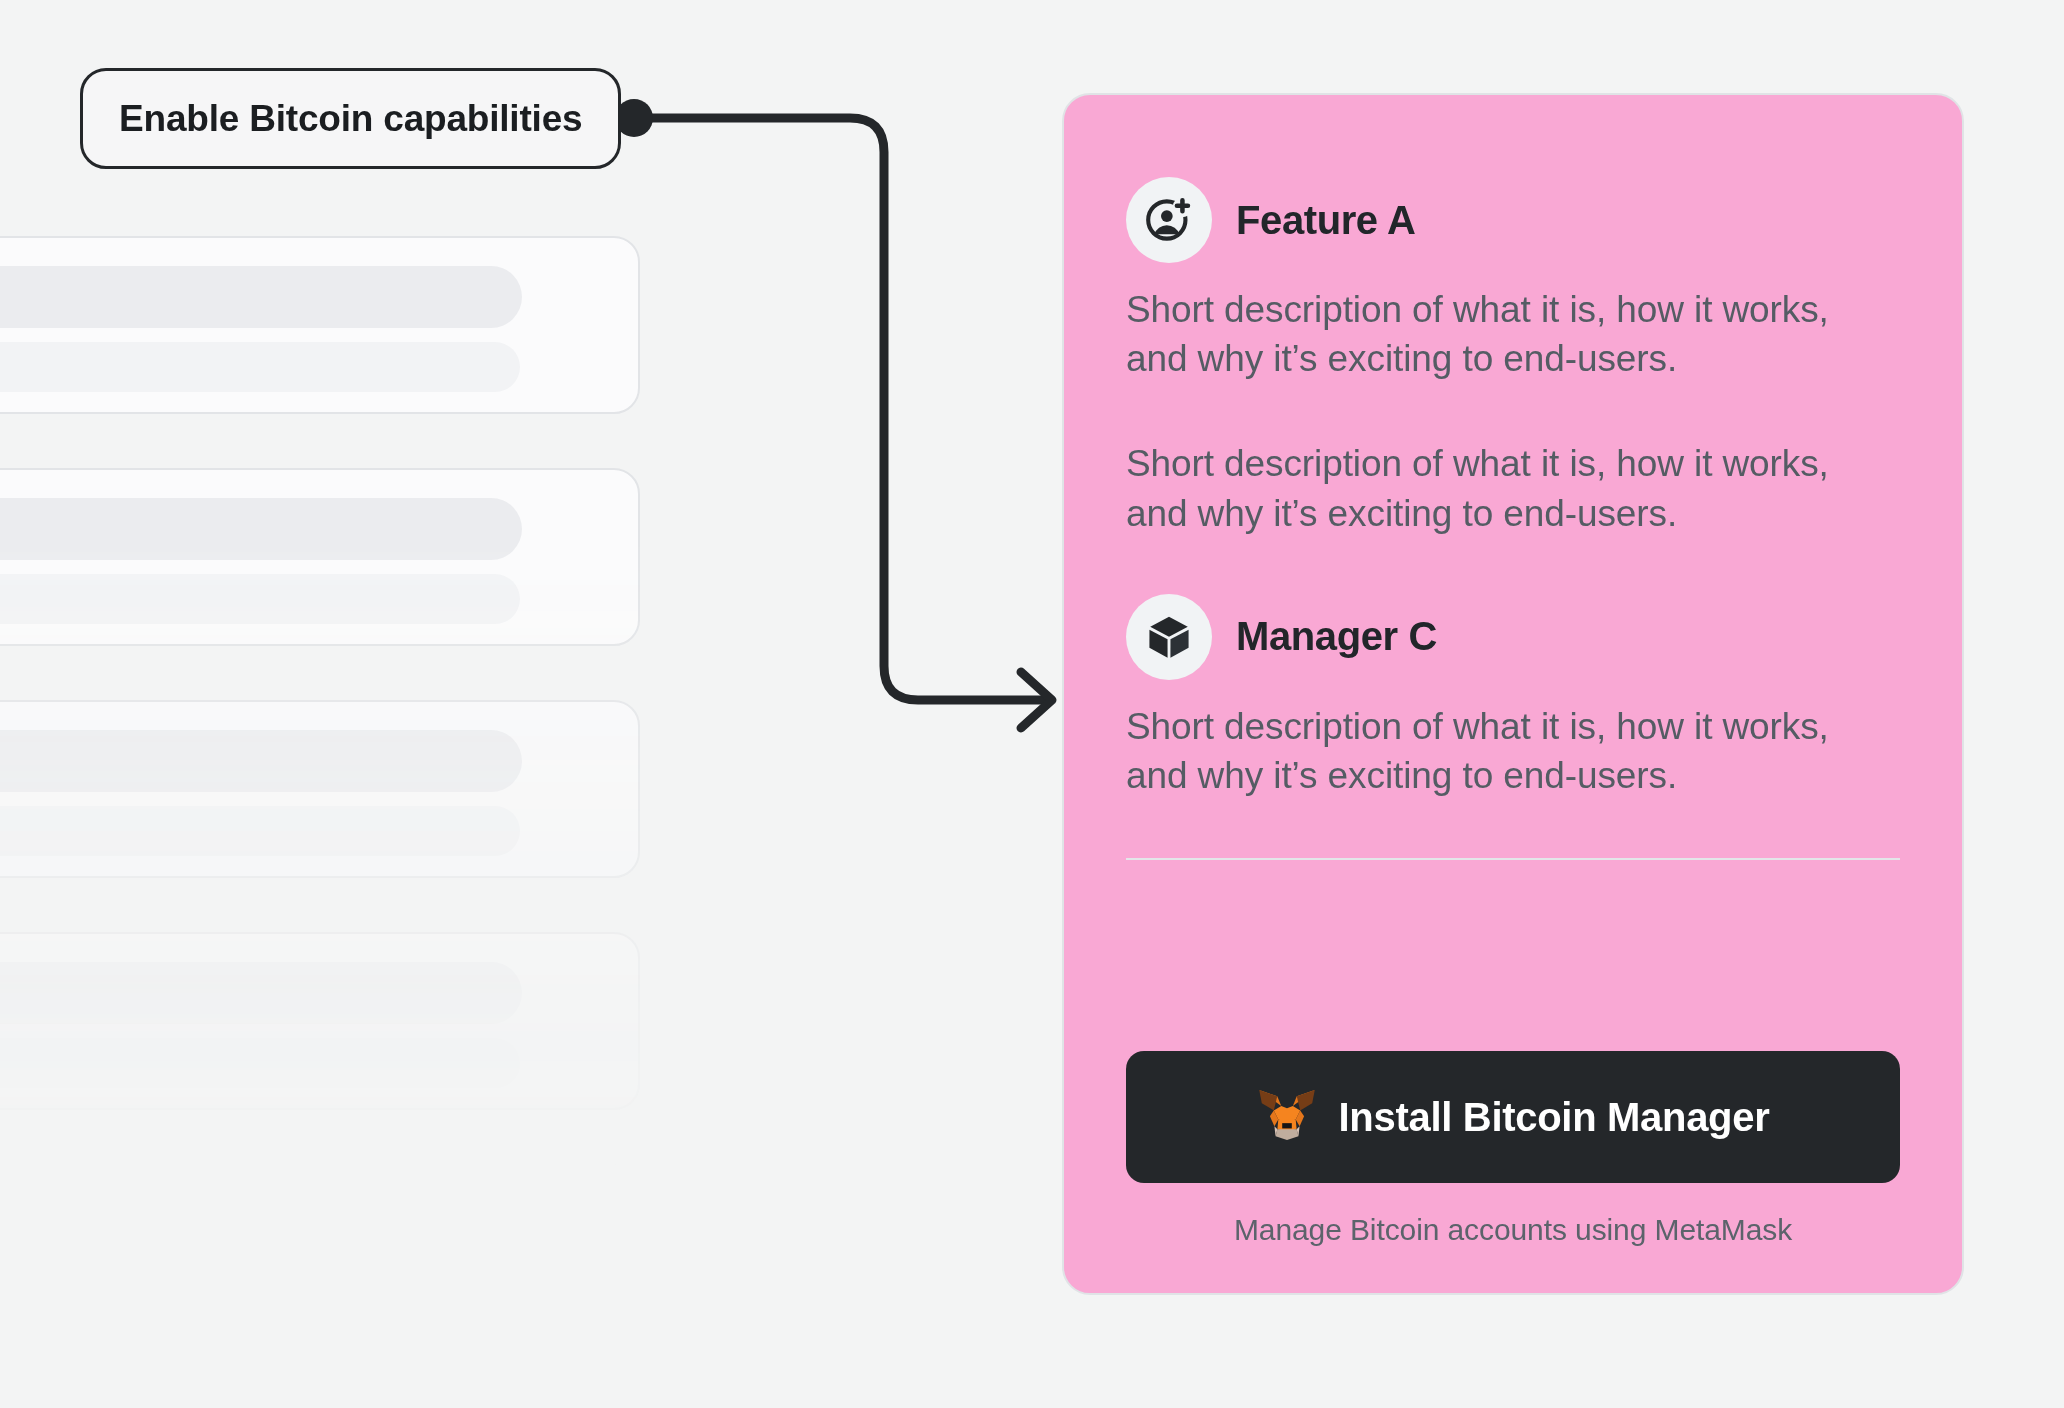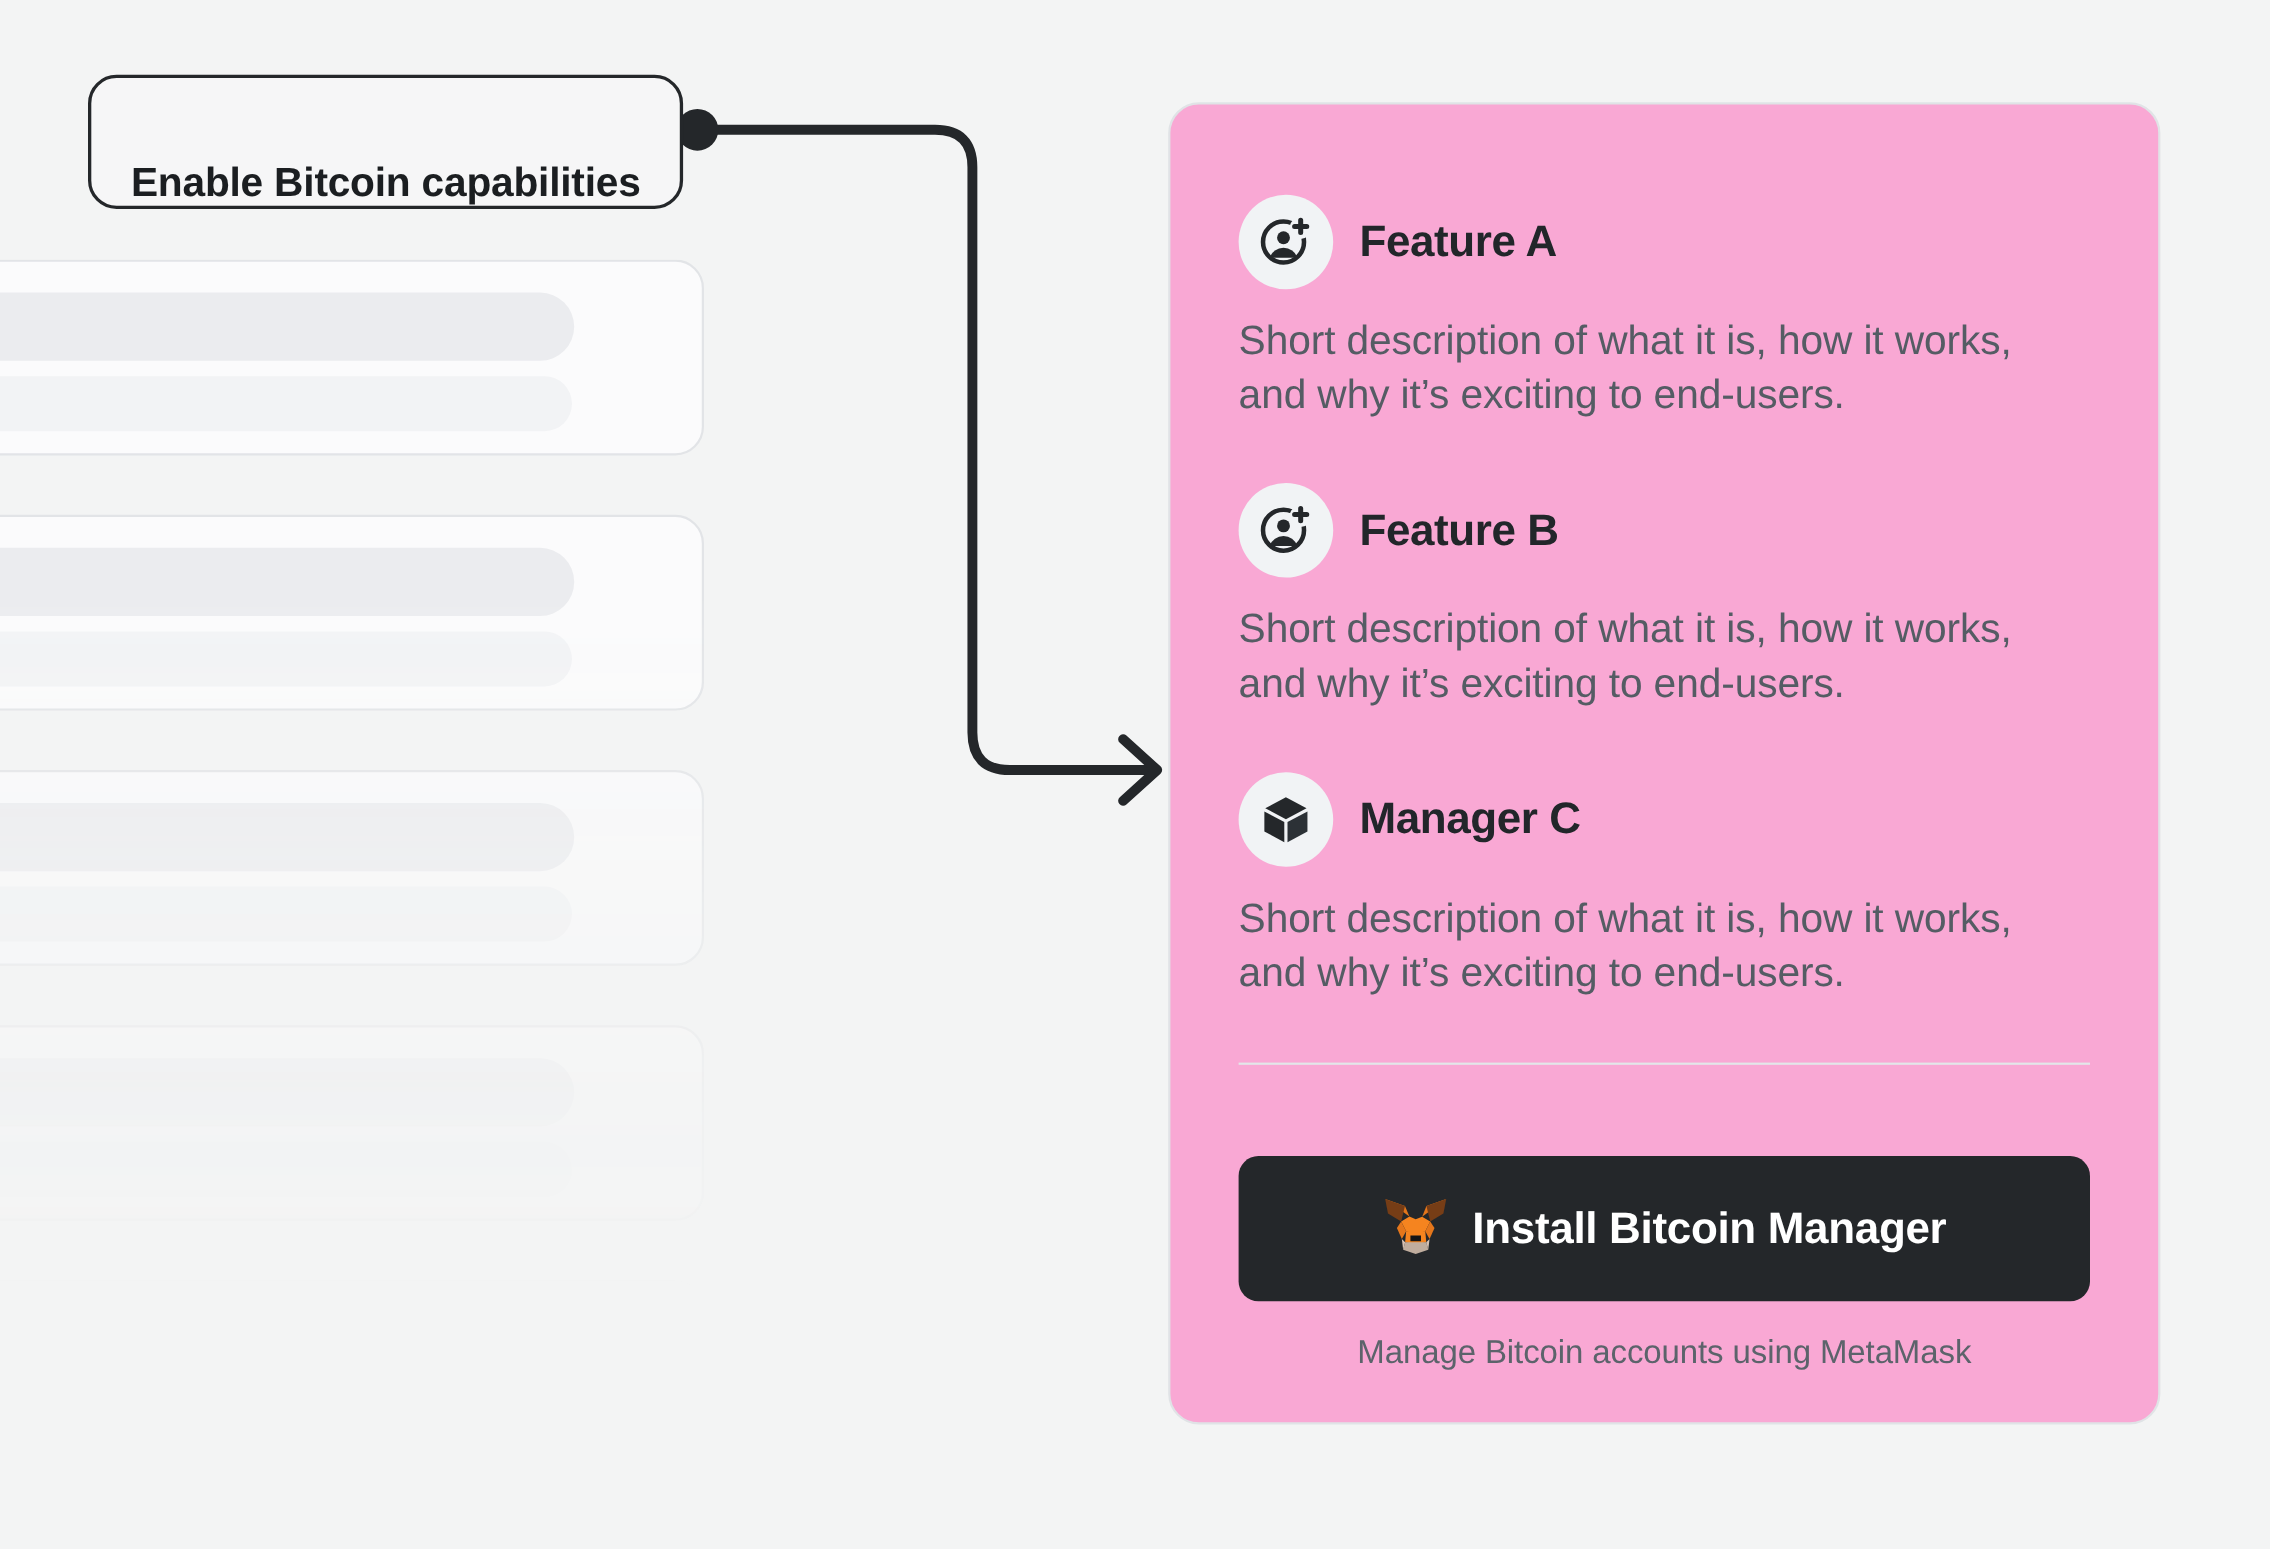--- a/index.html
+++ b/index.html
@@ -70,24 +70,24 @@
     width: 648px;
     height: 50px;
     background: #F2F3F5;
   }
 
   
   #annotation-pill {
     position: absolute;
     left: 80px;
     top: 68px;
-    height: 122px;
+    height: 101px;
     padding: 0 36px;
     display: flex;
-    align-items: flex-end;
+    align-items: center;
     background: #F6F6F7;
     border: 3px solid #24272A;
     border-radius: 26px;
     z-index: 6;
   }
   #annotation-pill .pill-text {
     font-size: 37px;
     font-weight: 600;
     color: #1B1E21;
     letter-spacing: -0.2px;
@@ -260,39 +260,20 @@
             </g>
             <path d="M18.2 2.9 v5.1 M15.65 5.45 h5.1" stroke="#24272A" stroke-width="2.1" stroke-linecap="round"></path>
           </svg>
         </span>
         <span class="feature-title">Feature A</span>
       </div>
       <div class="feature-desc">Short description of what it is, how it works, and why it’s exciting to end-users.</div>
     </div>
 
     <div class="feature-block">
-      <div class="feature-head">
-        <span class="feature-icon-badge">
-          <svg width="52" height="52" viewBox="0 0 24 24" xmlns="http://www.w3.org/2000/svg">
-            <defs>
-              <mask id="maskB">
-                <rect x="0" y="0" width="24" height="24" fill="#fff"></rect>
-                <circle cx="18.2" cy="6.1" r="4.6" fill="#000"></circle>
-              </mask>
-            </defs>
-            <g mask="url(#maskB)">
-              <circle cx="11" cy="12" r="8.6" fill="none" stroke="#24272A" stroke-width="1.9"></circle>
-              <circle cx="11" cy="10.2" r="2.7" fill="#24272A"></circle>
-              <path d="M5.2 18.6 a6.1 6.1 0 0 1 11.6 0 z" fill="#24272A"></path>
-            </g>
-            <path d="M18.2 2.9 v5.1 M15.65 5.45 h5.1" stroke="#24272A" stroke-width="2.1" stroke-linecap="round"></path>
-          </svg>
-        </span>
-        <span class="feature-title">Feature B</span>
-      </div>
       <div class="feature-desc">Short description of what it is, how it works, and why it’s exciting to end-users.</div>
     </div>
 
     <div class="feature-block">
       <div class="feature-head">
         <span class="feature-icon-badge">
           <svg width="50" height="50" viewBox="0 0 24 24" xmlns="http://www.w3.org/2000/svg">
             <path d="M12 2.3 L21 7.1 L12 11.9 L3 7.1 Z" fill="#24272A"></path>
             <path d="M2.6 8.5 L11.3 13.1 L11.3 21.9 L2.6 17.2 Z" fill="#24272A"></path>
             <path d="M21.4 8.5 L12.7 13.1 L12.7 21.9 L21.4 17.2 Z" fill="#2C3136"></path>

